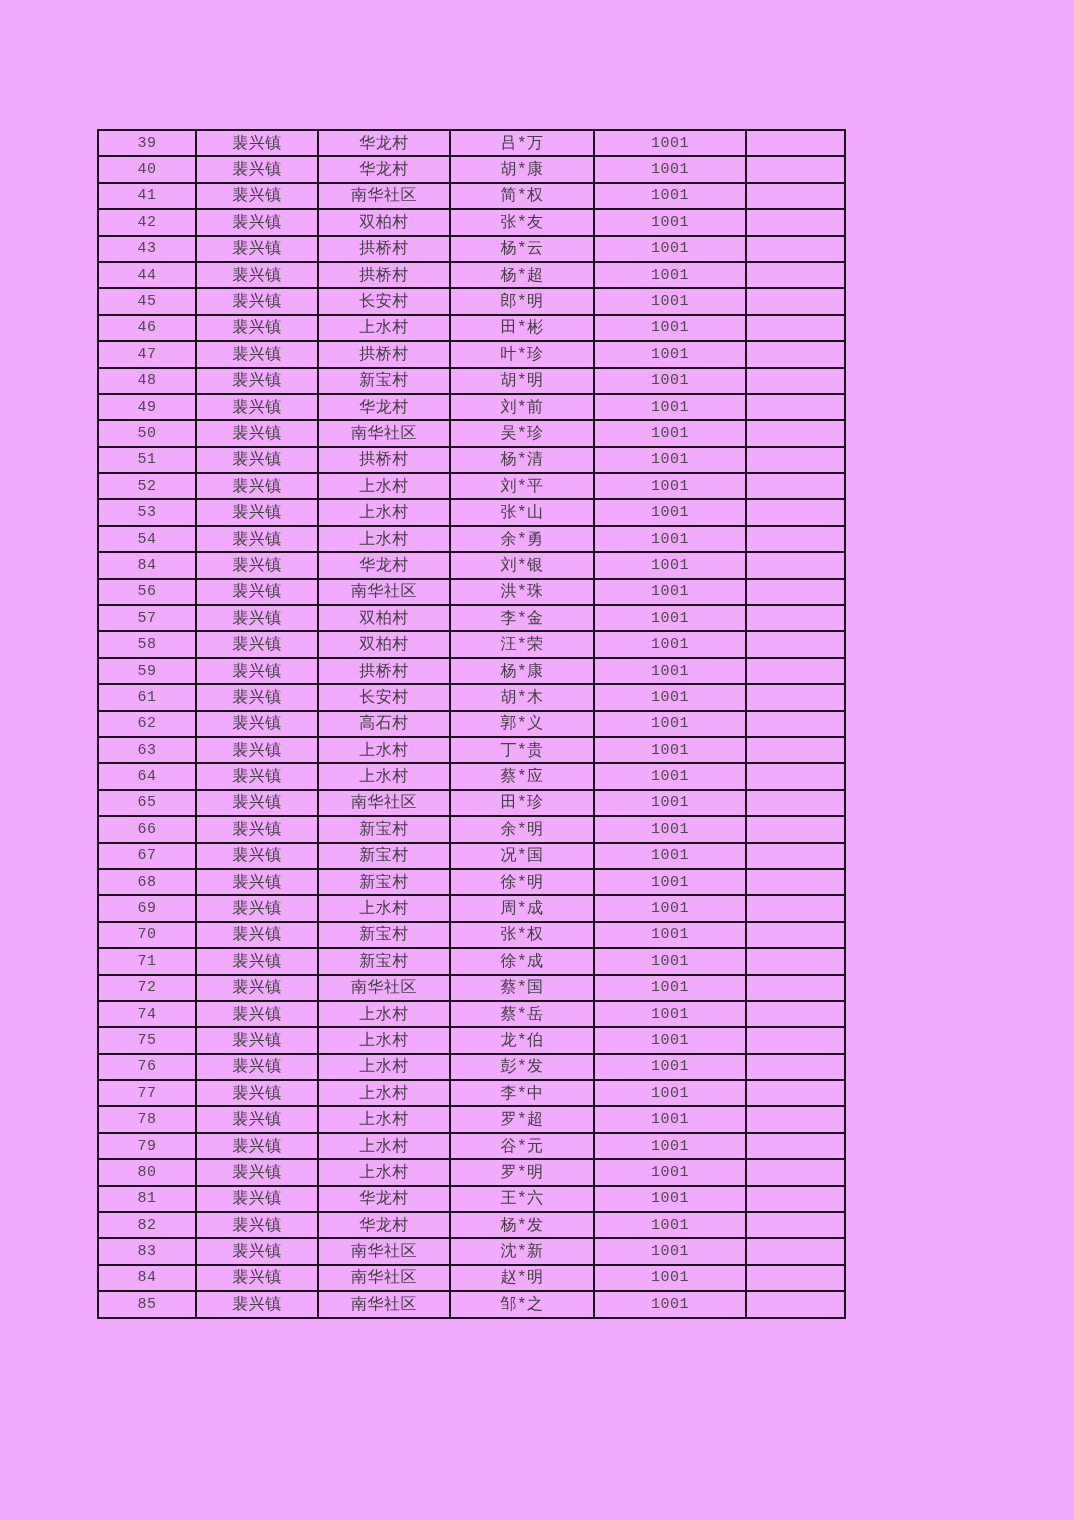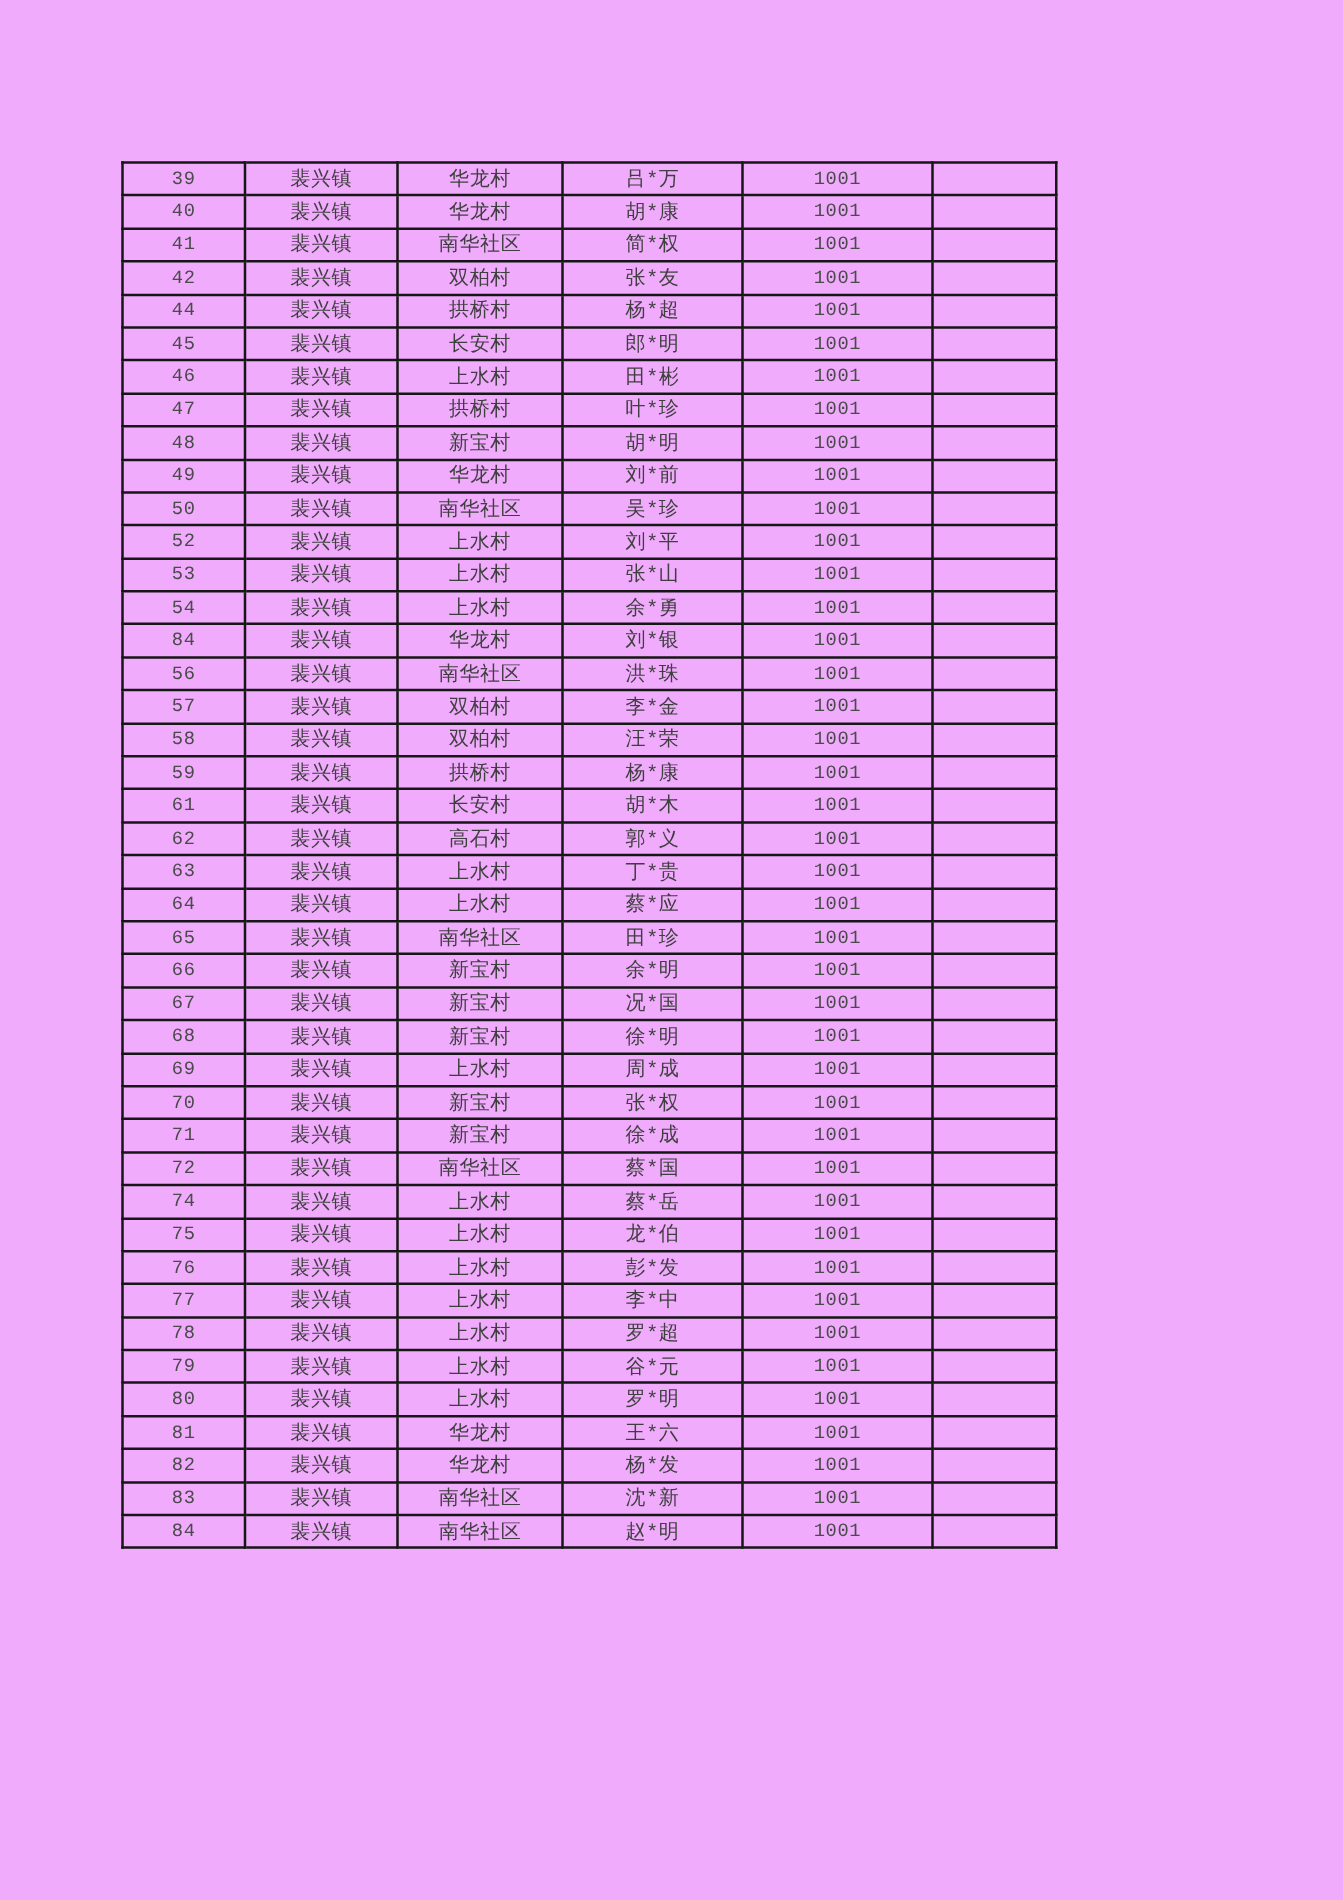--- a/index.html
+++ b/index.html
@@ -83,20 +83,28 @@
 
   <tr>
     <td class="num">42</td>
     <td>裴兴镇</td>
     <td>双柏村</td>
     <td>张*友</td>
     <td class="num">1001</td>
     <td></td>
   </tr>
 
+  <tr>
+    <td class="num">43</td>
+    <td>裴兴镇</td>
+    <td>拱桥村</td>
+    <td>杨*云</td>
+    <td class="num">1001</td>
+    <td></td>
+  </tr>
 
   <tr>
     <td class="num">44</td>
     <td>裴兴镇</td>
     <td>拱桥村</td>
     <td>杨*超</td>
     <td class="num">1001</td>
     <td></td>
   </tr>
 
@@ -147,20 +155,28 @@
 
   <tr>
     <td class="num">50</td>
     <td>裴兴镇</td>
     <td>南华社区</td>
     <td>吴*珍</td>
     <td class="num">1001</td>
     <td></td>
   </tr>
 
+  <tr>
+    <td class="num">51</td>
+    <td>裴兴镇</td>
+    <td>拱桥村</td>
+    <td>杨*清</td>
+    <td class="num">1001</td>
+    <td></td>
+  </tr>
 
   <tr>
     <td class="num">52</td>
     <td>裴兴镇</td>
     <td>上水村</td>
     <td>刘*平</td>
     <td class="num">1001</td>
     <td></td>
   </tr>
 
@@ -429,15 +445,23 @@
 
   <tr>
     <td class="num">84</td>
     <td>裴兴镇</td>
     <td>南华社区</td>
     <td>赵*明</td>
     <td class="num">1001</td>
     <td></td>
   </tr>
 
+  <tr>
+    <td class="num">85</td>
+    <td>裴兴镇</td>
+    <td>南华社区</td>
+    <td>邹*之</td>
+    <td class="num">1001</td>
+    <td></td>
+  </tr>
 </tbody>
   </table>
 </div>
 
 </body></html>

